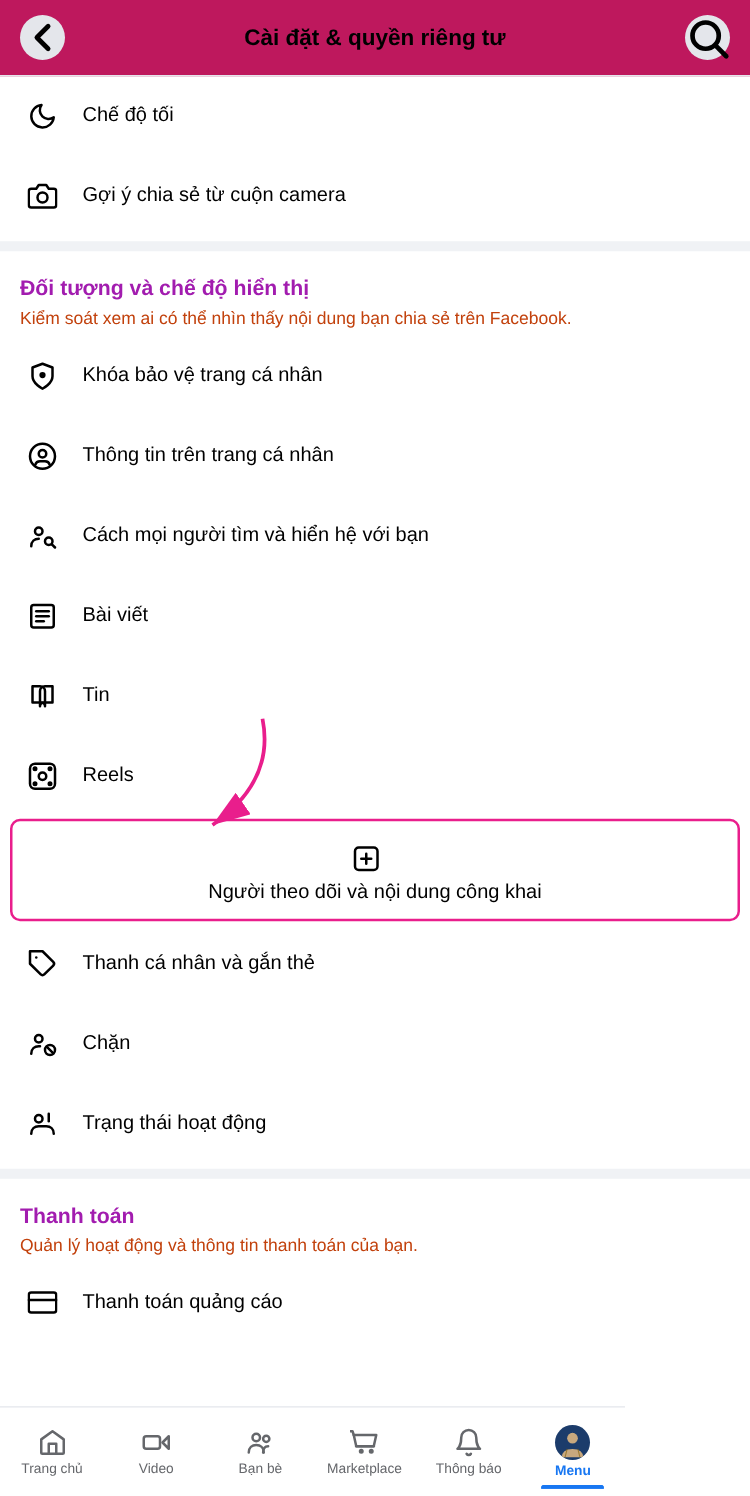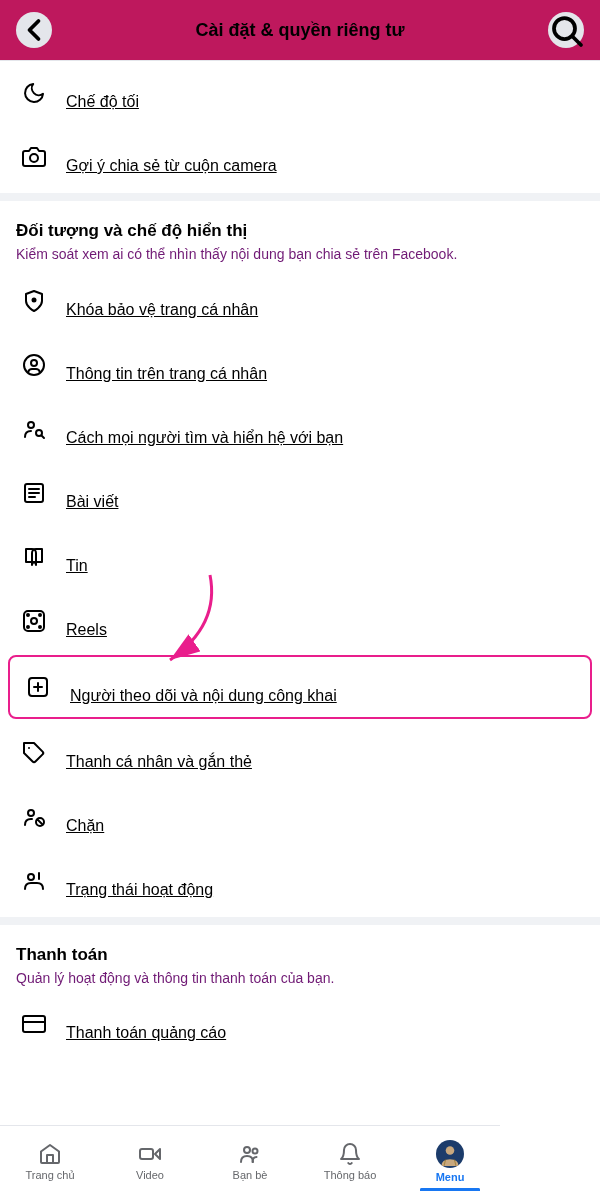--- a/index.html
+++ b/index.html
@@ -43,25 +43,24 @@
     }
 
     
     .content {
       padding-bottom: 80px;
     }
 
     
     .menu-item {
       display: flex;
-      align-items: flex-end;
+      align-items: center;
       padding: 14px 16px;
       cursor: pointer;
       border-bottom: none;
-      text-decoration: underline;
     }
     .menu-icon {
       width: 36px;
       height: 36px;
       display: flex;
       align-items: center;
       justify-content: center;
       margin-right: 14px;
       flex-shrink: 0;
     }
@@ -81,35 +80,36 @@
       margin: 4px 0;
     }
 
     
     .section-header {
       padding: 16px 16px 4px 16px;
     }
     .section-header-title {
       font-size: 17px;
       font-weight: 700;
-      color: #000000;
+      color: #a21caf;
       margin-bottom: 4px;
     }
     .section-header-desc {
       font-size: 14px;
-      color: #701a75;
+      color: #c2410c;
       line-height: 1.4;
     }
 
     
     .menu-item-highlighted {
       border: 2px solid #e91e8c;
       border-radius: 8px;
       margin: 2px 8px;
       padding: 12px 10px;
+      flex-direction: column;
     }
 
     
     .bottom-nav {
       position: fixed;
       bottom: 0;
       left: 0;
       width: 500px;
       height: 72px;
       background: #fff;
@@ -376,20 +376,30 @@
   <div class="nav-item">
     <svg viewBox="0 0 24 24" fill="none" stroke="#65676b" stroke-width="2" stroke-linecap="round" stroke-linejoin="round">
       <circle cx="9" cy="8" r="3"></circle>
       <path d="M3 20c0-4 2.686-6 6-6s6 2 6 6"></path>
       <circle cx="17" cy="9" r="2.5"></circle>
       <path d="M14.5 20c0-3 1.5-5 4-5"></path>
     </svg>
     <span class="nav-label">Bạn bè</span>
   </div>
 
+  <div class="nav-item">
+    <svg viewBox="0 0 24 24" fill="none" stroke="#65676b" stroke-width="2" stroke-linecap="round" stroke-linejoin="round">
+      <path d="M3 6h18l-2 9H5L3 6z"></path>
+      <path d="M3 6L2 3H0"></path>
+      <circle cx="9" cy="19" r="1"></circle>
+      <circle cx="17" cy="19" r="1"></circle>
+      <path d="M5 15h14"></path>
+    </svg>
+    <span class="nav-label">Marketplace</span>
+  </div>
 
   <div class="nav-item">
     <svg viewBox="0 0 24 24" fill="none" stroke="#65676b" stroke-width="2" stroke-linecap="round" stroke-linejoin="round">
       <path d="M18 8A6 6 0 0 0 6 8c0 7-3 9-3 9h18s-3-2-3-9"></path>
       <path d="M13.73 21a2 2 0 0 1-3.46 0"></path>
     </svg>
     <span class="nav-label">Thông báo</span>
   </div>
 
   <div class="nav-item active" style="position:relative;">

